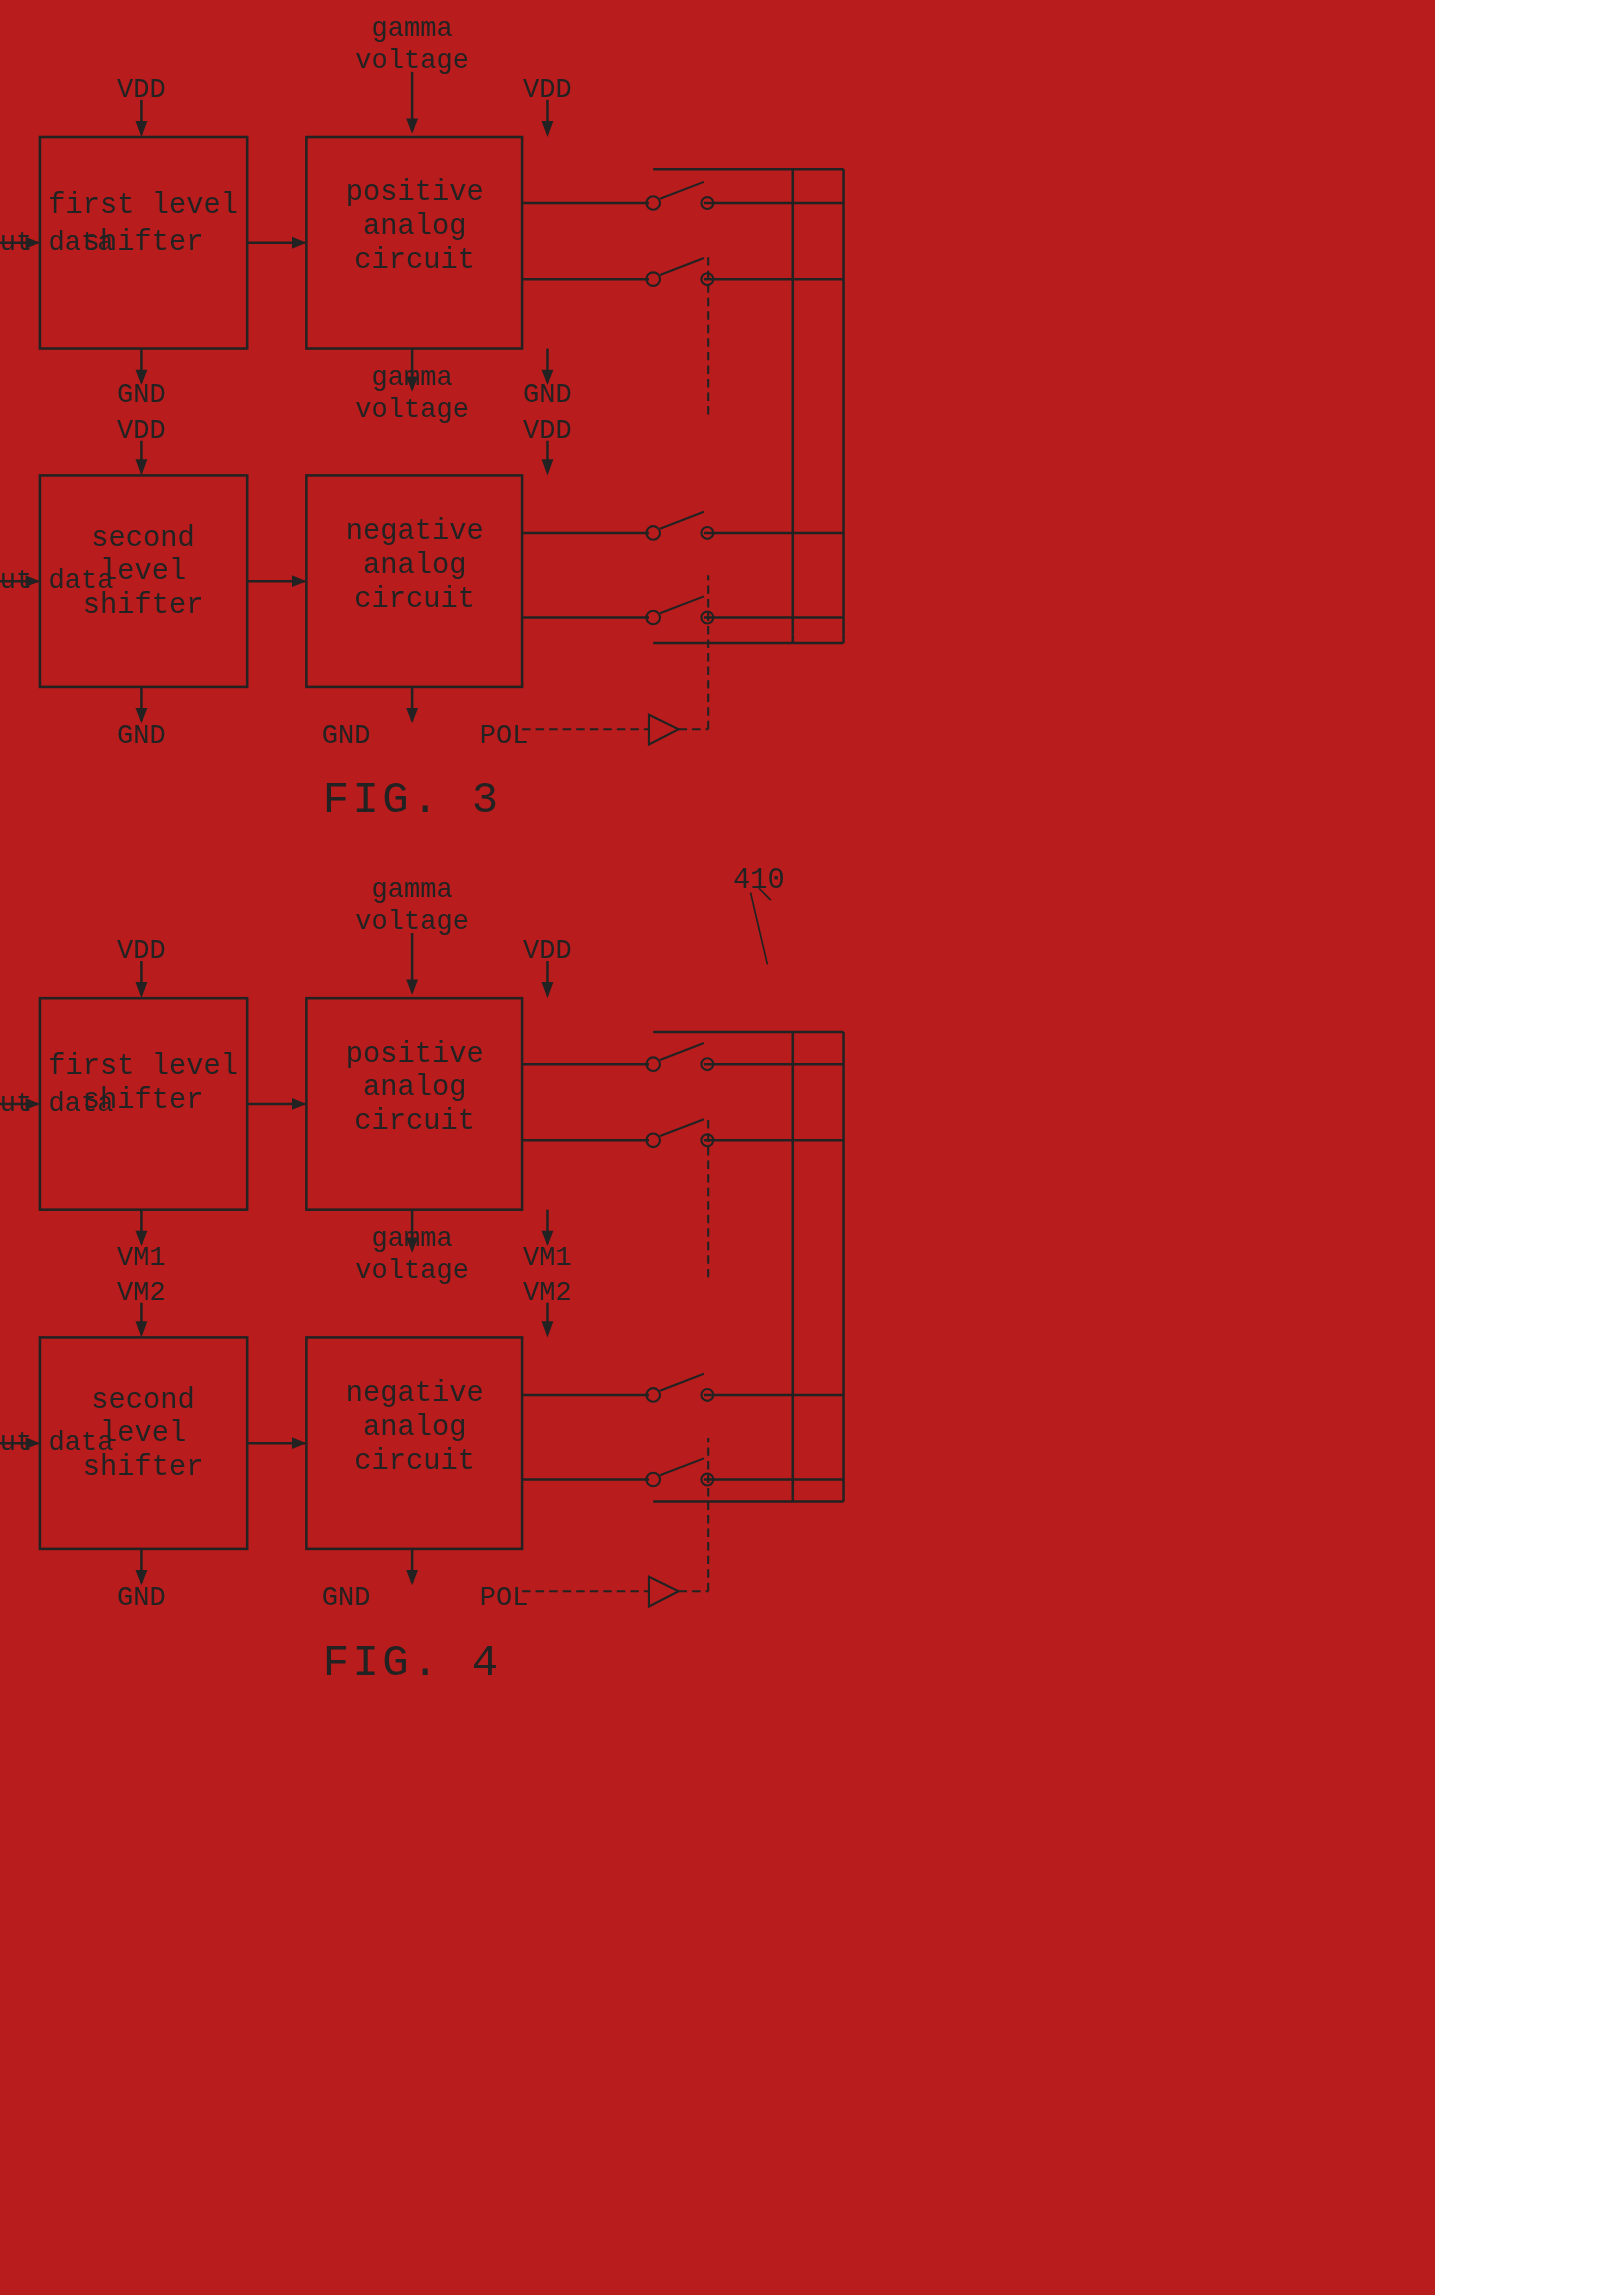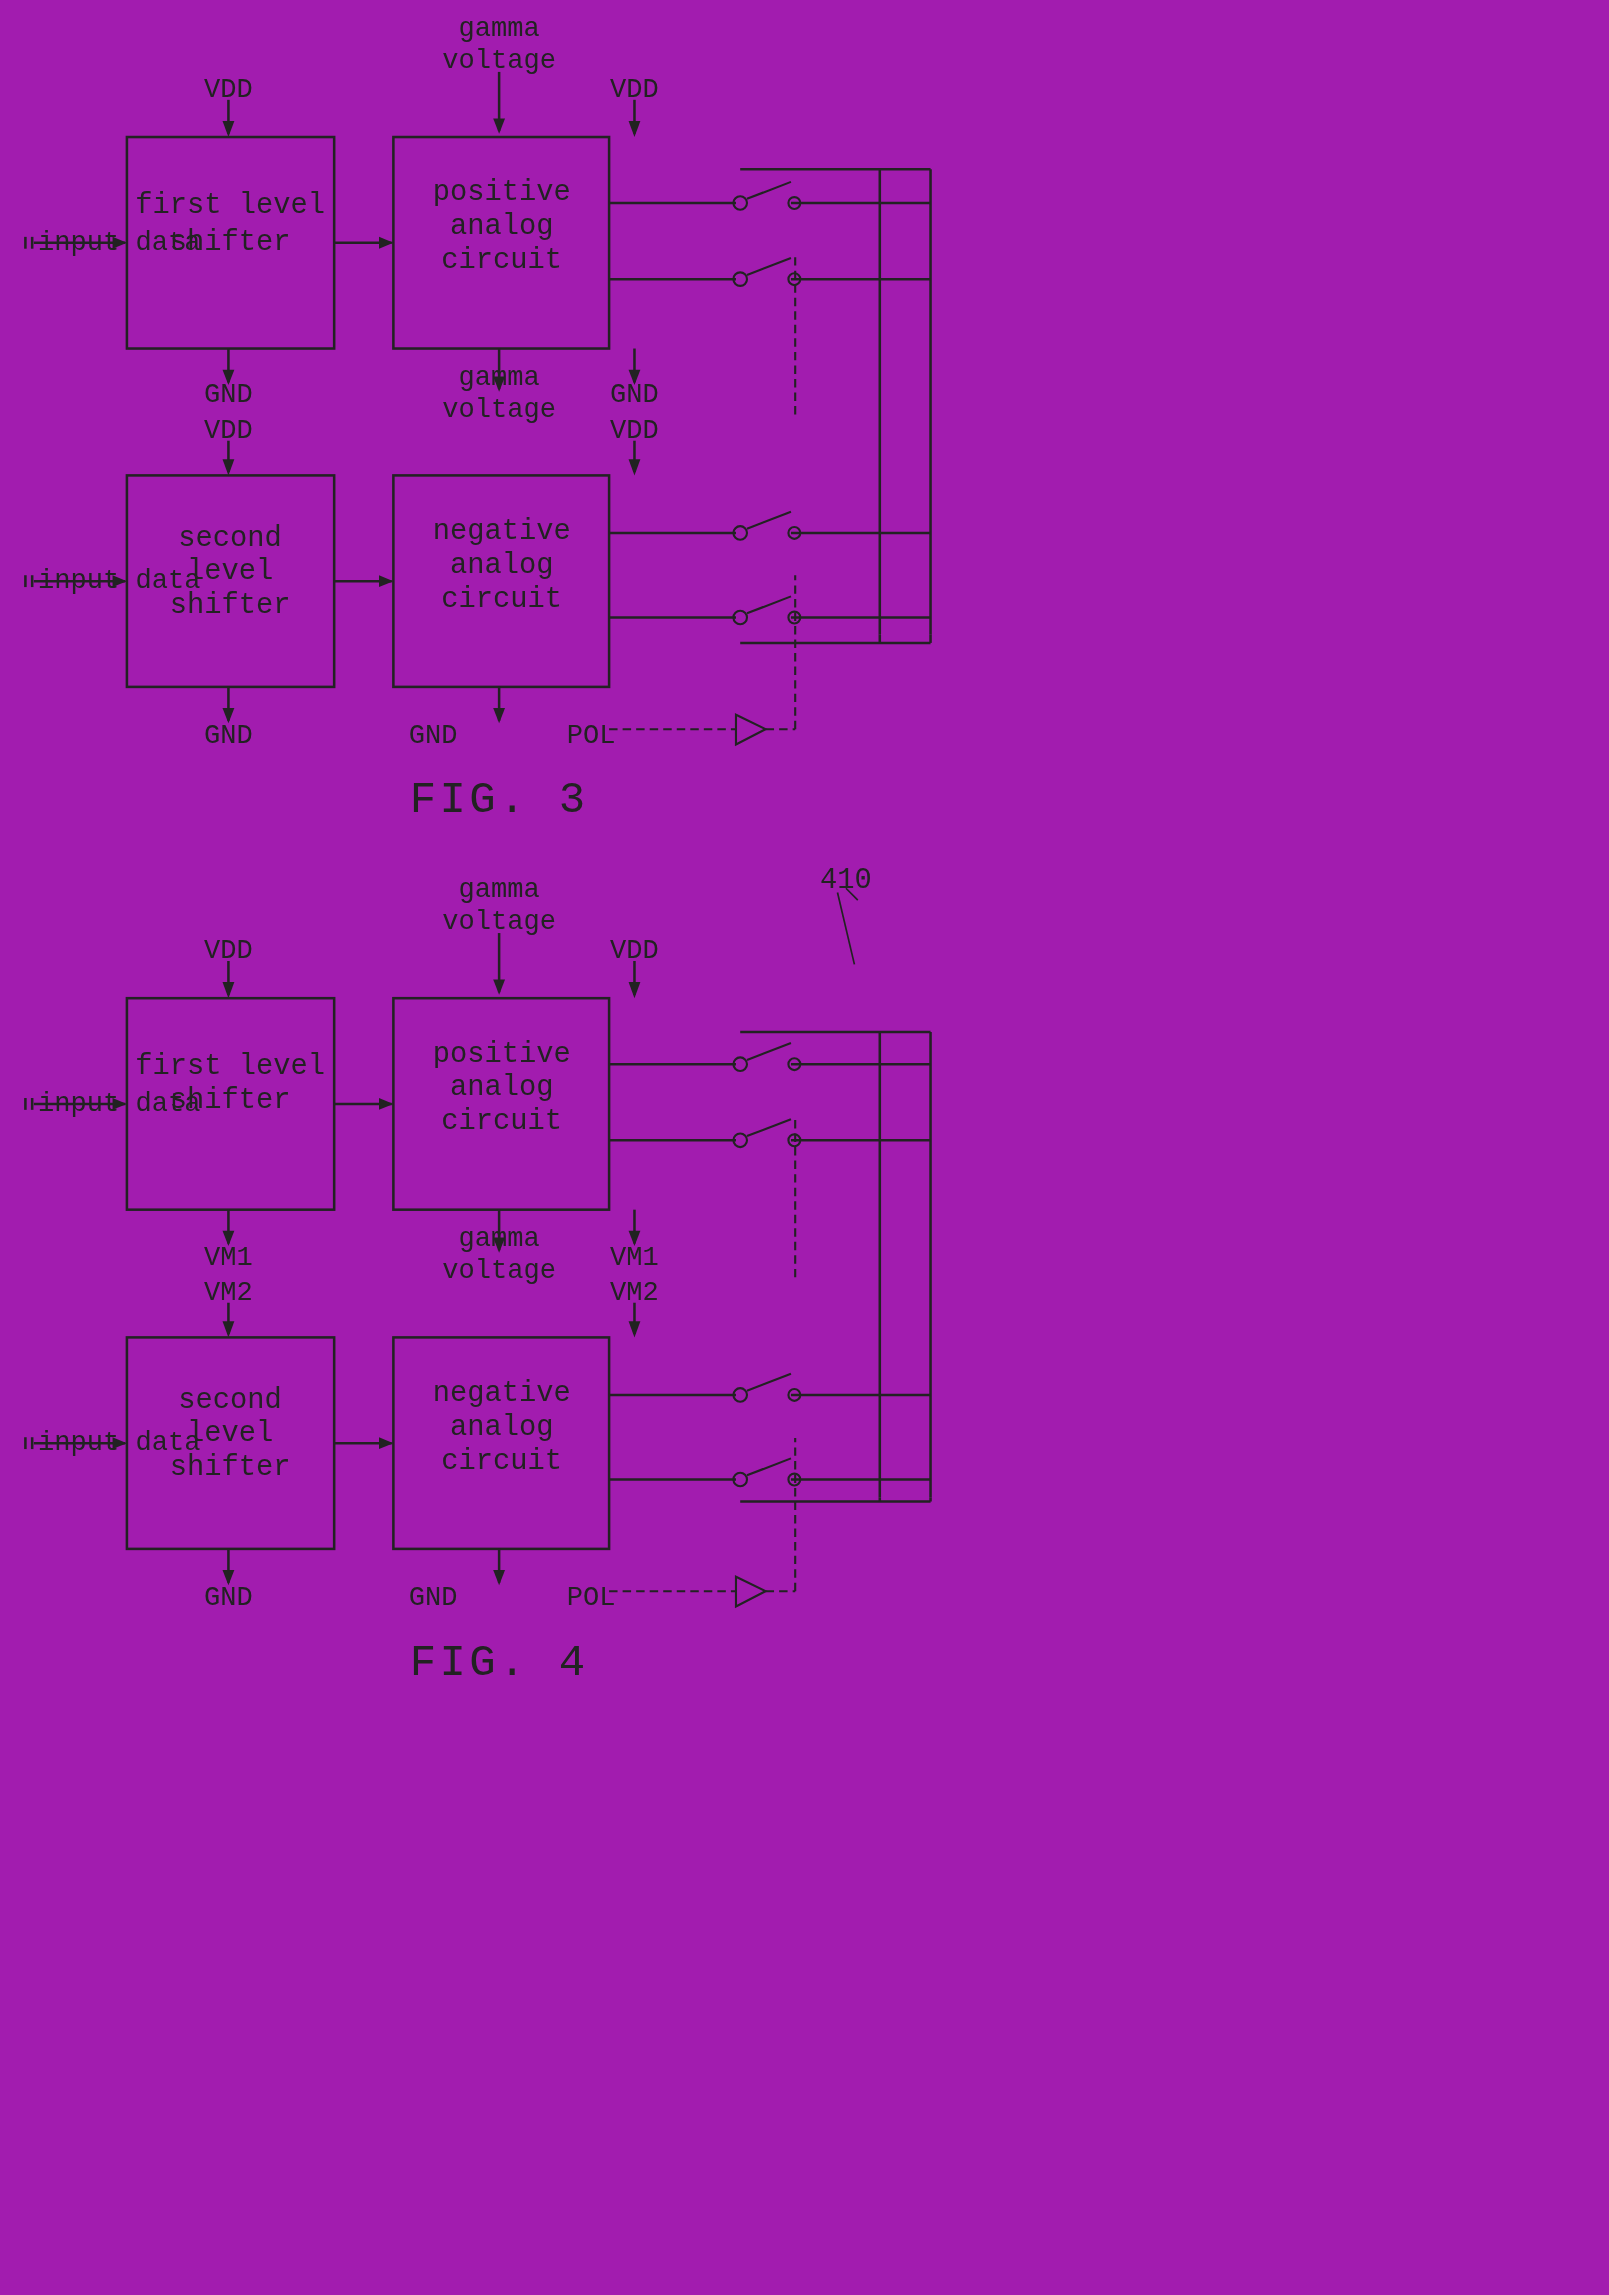--- a/index.html
+++ b/index.html
@@ -5,23 +5,23 @@
     * { margin: 0; padding: 0; box-sizing: border-box; }
     body {
       background: #fff;
       font-family: 'Courier New', Courier, monospace;
       width: 1609px;
       min-height: 2295px;
       position: relative;
       overflow: hidden;
     }
     .page {
-      width: 1609px;
+      width: 1435px;
       min-height: 2295px;
-      background: #a21caf;
+      background: #b91c1c;
       display: flex;
       flex-direction: column;
       align-items: center;
     }
     svg {
       overflow: visible;
     }
     .fig-label {
       font-size: 52px;
       font-family: 'Courier New', Courier, monospace;

